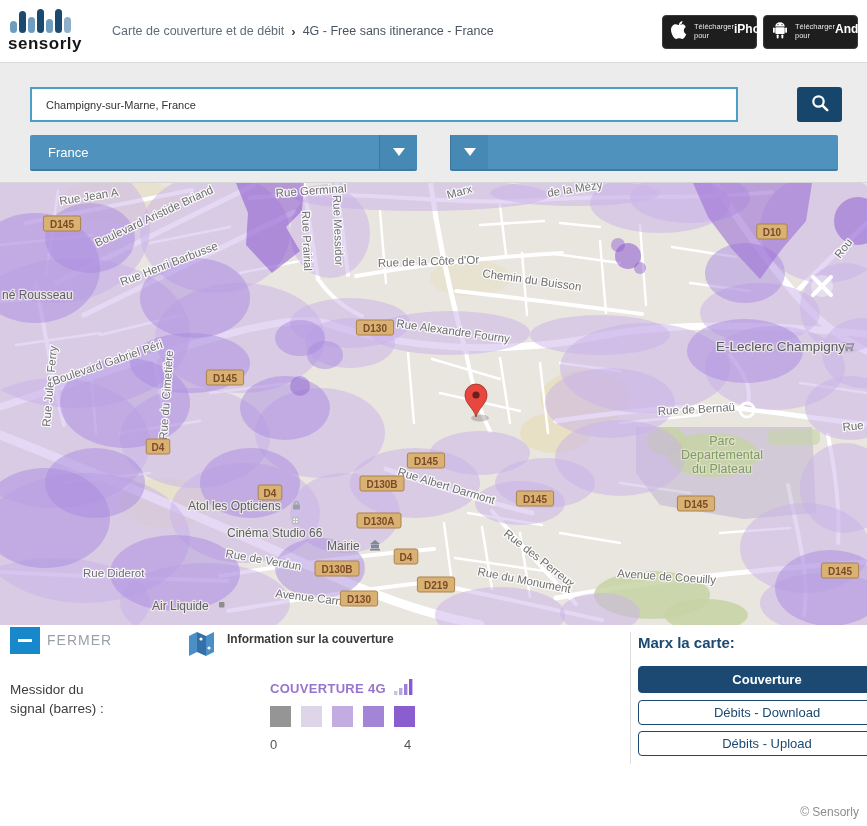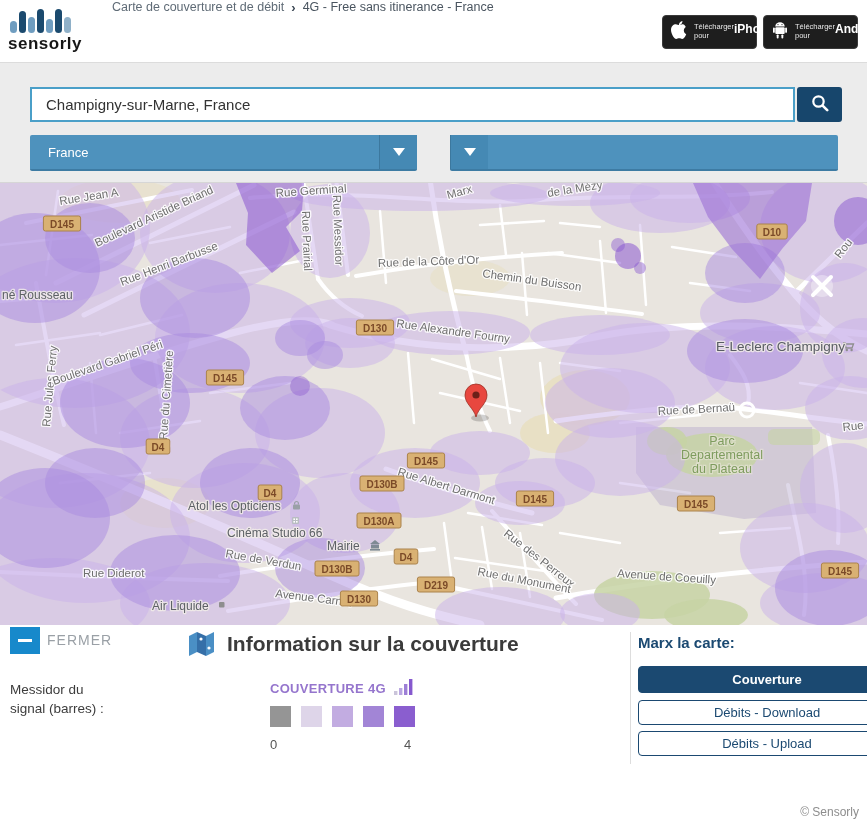--- a/index.html
+++ b/index.html
@@ -7,35 +7,35 @@
   #app{position:relative;width:867px;height:826px;overflow:hidden;
        font-family:"Liberation Sans",sans-serif;background:#fff;}
   .abs{position:absolute;}
 
   
   #header{left:0;top:0;width:867px;height:62px;background:#fff;}
   #logo{left:8px;top:5px;width:70px;height:52px;}
   #logo-bars{display:flex;align-items:flex-end;gap:2px;height:28px;margin-left:2px;}
   #logo-bars span{width:7px;border-radius:4px;display:block;}
   #logo-text{font-weight:bold;font-size:17px;color:#161616;letter-spacing:.5px;margin-top:1px;}
-  #breadcrumb{left:112px;top:0;height:62px;display:flex;gap:7px;font-size:12.5px;}
+  #breadcrumb{left:112px;top:0;height:62px;display:flex;align-items:center;gap:7px;font-size:12.5px;}
   .crumb-link{color:#5f6b76;}
   .crumb-sep{color:#3a4653;font-weight:bold;font-size:13px;}
   .crumb-cur{color:#4a5560;}
   .dl-btn{top:15px;height:34px;width:95px;background:#1e1e1e;border:1px solid #3a3a3a;border-radius:4px;
           display:flex;align-items:center;gap:7px;padding:0 8px;cursor:pointer;}
   .dl-texts{display:flex;line-height:1.15;}
   .dl-pre{font-size:7.5px;color:#e8e8e8;}
   .dl-name{font-size:12px;font-weight:bold;color:#fff;}
 
   
   #filters-section{left:0;top:62px;width:867px;height:121px;background:#ececec;
                    border-top:1px solid #dcdcdc;border-bottom:1px solid #d6d6d6;}
-  #search-input{left:30px;top:24px;width:765px;height:35px;border:2px solid #4a9fc8;background:#fff;
-                font-family:"Liberation Sans",sans-serif;font-size:15px;color:#333;padding:0 14px;outline:none;}
+  #search-input{left:30px;top:24px;width:708px;height:35px;border:2px solid #4a9fc8;background:#fff;
+                font-family:"Liberation Sans",sans-serif;font-size:11px;color:#333;padding:0 14px;outline:none;}
   #search-btn{left:797px;top:24px;width:45px;height:35px;background:#17466c;border:none;border-radius:3px;
               display:flex;align-items:center;justify-content:center;cursor:pointer;}
   .select{top:72px;height:36px;background:#4e92bd;border-bottom:2px solid #3d7ba3;border-radius:2px;
           display:flex;align-items:center;color:#fff;font-size:13px;cursor:pointer;gap:35px;}
   .select .sel-label{padding-left:18px;flex:1;}
   .sel-arrow{width:38px;height:100%;background:#4589b4;border-left:1px solid rgba(0,0,0,.12);
              display:flex;align-items:center;justify-content:center;}
   .sel-arrow i{width:0;height:0;border-left:6px solid transparent;border-right:6px solid transparent;
                border-top:8px solid #fff;display:block;}
 
@@ -52,21 +52,21 @@
   .badge-text{font-size:10px;font-weight:bold;fill:#7b4a28;}
   .park-label{font-size:12.5px;fill:#7e9c5e;paint-order:stroke;stroke:#e9e6da;stroke-width:2.4px;stroke-opacity:.6;}
 
   
   #panel{left:0;top:625px;width:867px;height:201px;background:#fff;}
   #fermer-btn{left:10px;top:2px;width:30px;height:27px;background:#1789cb;border:none;cursor:pointer;
               display:flex;align-items:center;justify-content:center;}
   #fermer-btn b{display:block;width:14px;height:3px;background:#fff;}
   #fermer-label{left:47px;top:7px;font-size:14px;color:#9aa0a6;letter-spacing:1px;}
   #info-icon{left:188px;top:5px;}
-  #panel-title{left:227px;top:7px;font-size:21px;font-weight:bold;color:#3b3b3b;}
+  #panel-title{left:227px;top:7px;font-size:12px;font-weight:bold;color:#3b3b3b;}
   #v-divider{left:630px;top:7px;width:1px;height:132px;background:#ddd;}
   #voir-heading{left:638px;top:9px;font-size:15px;font-weight:bold;color:#1b4971;}
   .map-btn{left:638px;width:258px;border-radius:4px;font-family:"Liberation Sans",sans-serif;
            font-size:13px;cursor:pointer;}
   #btn-couverture{top:41px;height:27px;background:#1b4971;color:#fff;border:1px solid #1b4971;font-weight:bold;}
   #btn-download{top:75px;height:25px;background:#fff;color:#1b4971;border:1px solid #1b4971;}
   #btn-upload{top:106px;height:25px;background:#fff;color:#1b4971;border:1px solid #1b4971;}
   #legend-label{left:10px;top:55px;font-size:13.5px;color:#3c3c3c;line-height:19px;}
   #legend-name{left:270px;top:56px;font-size:13px;font-weight:bold;color:#9575cd;letter-spacing:.3px;}
   #legend-signal{left:394px;top:53px;}

